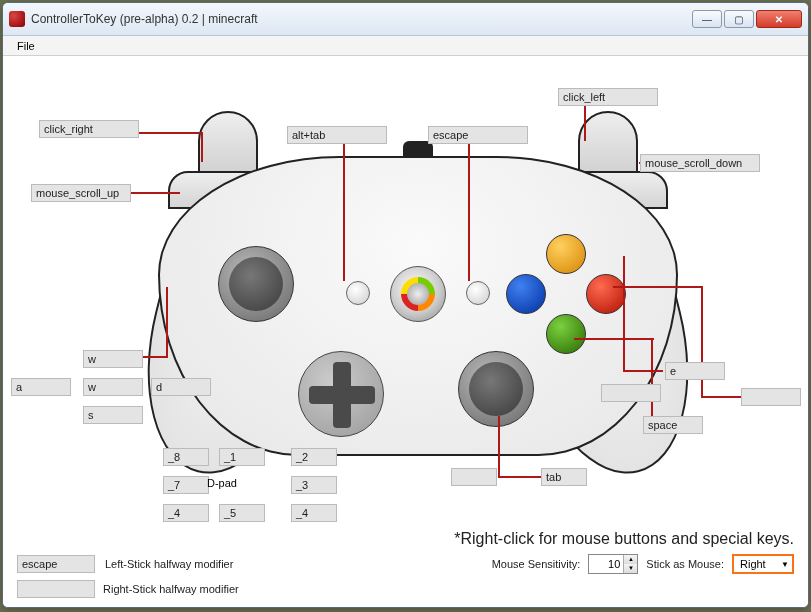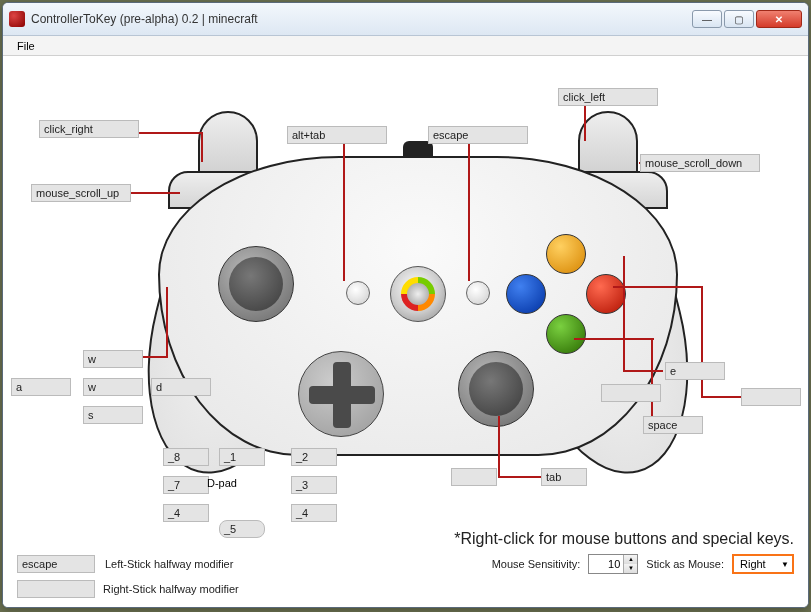--- a/index.html
+++ b/index.html
@@ -366,21 +366,21 @@
     <div class="lbl w60" style="left:738px; top:332px;"></div>
     <div class="lbl w60" style="left:640px; top:360px;">space</div>
 
     <div class="lbl" style="left:160px; top:392px;">_8</div>
     <div class="lbl" style="left:216px; top:392px;">_1</div>
     <div class="lbl" style="left:288px; top:392px;">_2</div>
     <div class="lbl" style="left:160px; top:420px;">_7</div>
     <div style="position:absolute; left:204px; top:421px; font-size:11px;">D-pad</div>
     <div class="lbl" style="left:288px; top:420px;">_3</div>
     <div class="lbl" style="left:160px; top:448px;">_4</div>
-    <div class="lbl" style="left:216px; top:464px;border-radius:8px;">_5</div>
+    <div class="lbl" style="left:216px; top:448px;">_5</div>
     <div class="lbl" style="left:288px; top:448px;">_4</div>
 
     <div class="lbl" style="left:448px; top:412px;"></div>
     <div class="lbl" style="left:538px; top:412px;">tab</div>
 
     <div class="footer">
       <div class="note">*Right-click for mouse buttons and special keys.</div>
 
       <div class="footer-row" style="justify-content: space-between;">
         <div style="display:flex; align-items:center; gap:10px;">

